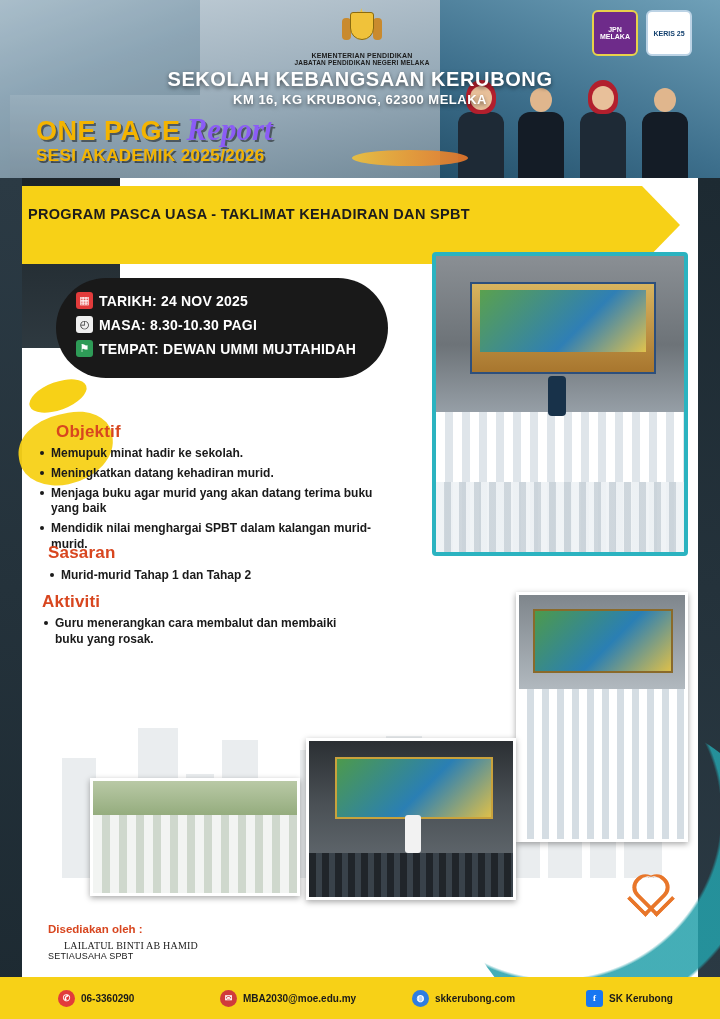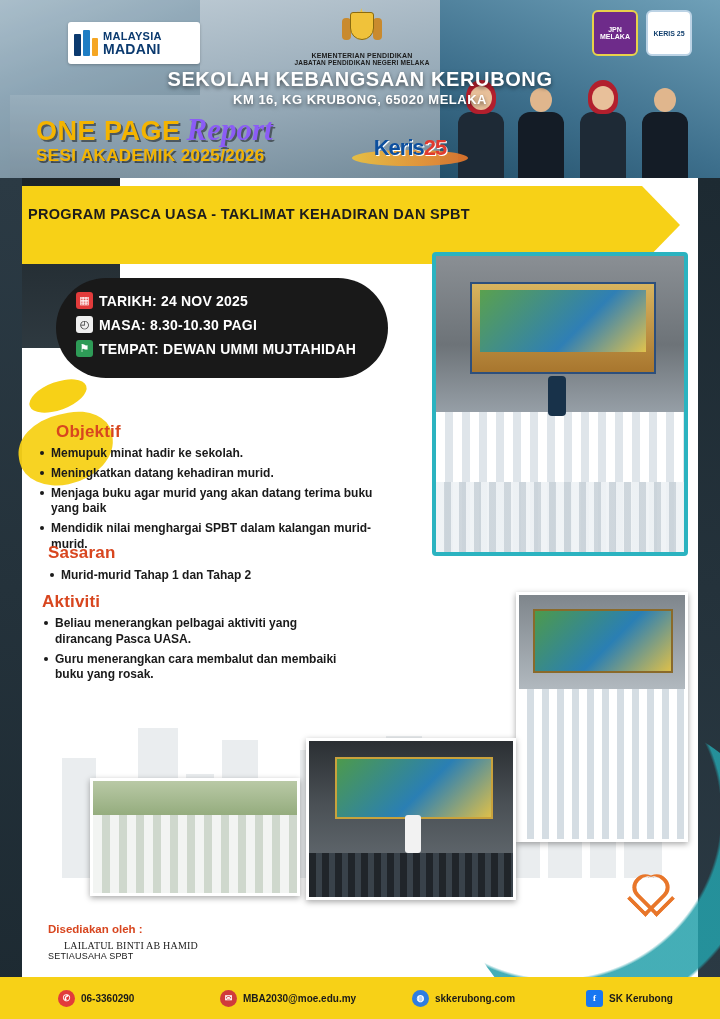--- a/index.html
+++ b/index.html
@@ -299,59 +299,44 @@
       <div class="hijab" style="background:#b21f2d; left:8px; bottom:64px;"></div>
       <div class="head" style="background:#e8c09a; position:relative; top:-2px;"></div>
       <div class="body" style="background:#1e2a36;"></div>
     </div>
     <div class="person" style="left:202px;">
       <div class="head" style="background:#e0b68d;"></div>
       <div class="body" style="background:#141c26;"></div>
     </div>
   </div>
 
-  <div class="madani-logo">
-    <div class="madani-mark">
-        <i></i>
-        <i></i>
-        <i></i>
-      </div>
-    <div class="madani-text">
-      <div class="l1">MALAYSIA</div>
-      <div class="l2">MADANI</div>
-    </div>
-  </div>
 
   <div class="kpm-block">
     <div class="jata">
       <div class="star">★</div>
         <div class="tigerL"></div>
         <div class="tigerR"></div>
         <div class="crest"></div>
     </div>
     <div class="t1">KEMENTERIAN PENDIDIKAN</div>
     <div class="t2">JABATAN PENDIDIKAN NEGERI MELAKA</div>
   </div>
 
   <div class="logo-badge logo-jpn">JPN MELAKA</div>
   <div class="logo-badge logo-keris25">KERIS 25</div>
 
   <div class="school-name">SEKOLAH KEBANGSAAN KERUBONG</div>
-  <div class="school-addr">KM 16, KG KRUBONG, 65020 MELAKA</div>
+  <div class="school-addr">KM 16, KG KRUBONG, 62300 MELAKA</div>
 
   <div class="onepage-wrap">
     <span class="onepage-1">ONE PAGE</span><span class="onepage-2">Report</span>
   </div>
   <div class="sesi">SESI AKADEMIK 2025/2026</div>
 
   <div class="keris-swoosh"></div>
-  <div class="keris-logo">
-    <span class="kt">Keris</span>
-      <span class="kt k5">25</span>
-  </div>
 </div>
 
 <div class="page">
 
   <div class="edge-left"></div>
   <div class="edge-right"></div>
 
   <div class="bg-city">
     <div class="bld" style="left:40px;  width:34px; height:120px;"></div>
     <div class="bld" style="left:82px;  width:26px; height:86px;"></div>
@@ -411,21 +396,20 @@
     <li>Mendidik nilai menghargai SPBT dalam kalangan murid-murid.</li>
   </ul>
 
   <div class="sec-h" style="left:48px; top:365px;">Sasaran</div>
   <ul class="bul" style="left:48px; top:390px; width:300px;">
     <li>Murid-murid  Tahap  1 dan Tahap 2</li>
   </ul>
 
   <div class="sec-h" style="left:42px; top:414px;">Aktiviti</div>
   <ul class="bul" style="left:42px; top:438px; width:300px;">
-    <li>Beliau menerangkan pelbagai aktiviti yang dirancang Pasca UASA.</li>
     <li>Guru menerangkan cara membalut dan membaiki buku yang rosak.</li>
   </ul>
 
   <div class="ph-dark"></div>
   <div class="photo ph-right">
     <div class="st"></div>
       <div class="cr"></div>
   </div>
   <div class="photo ph-mid">
     <div class="st"></div>

